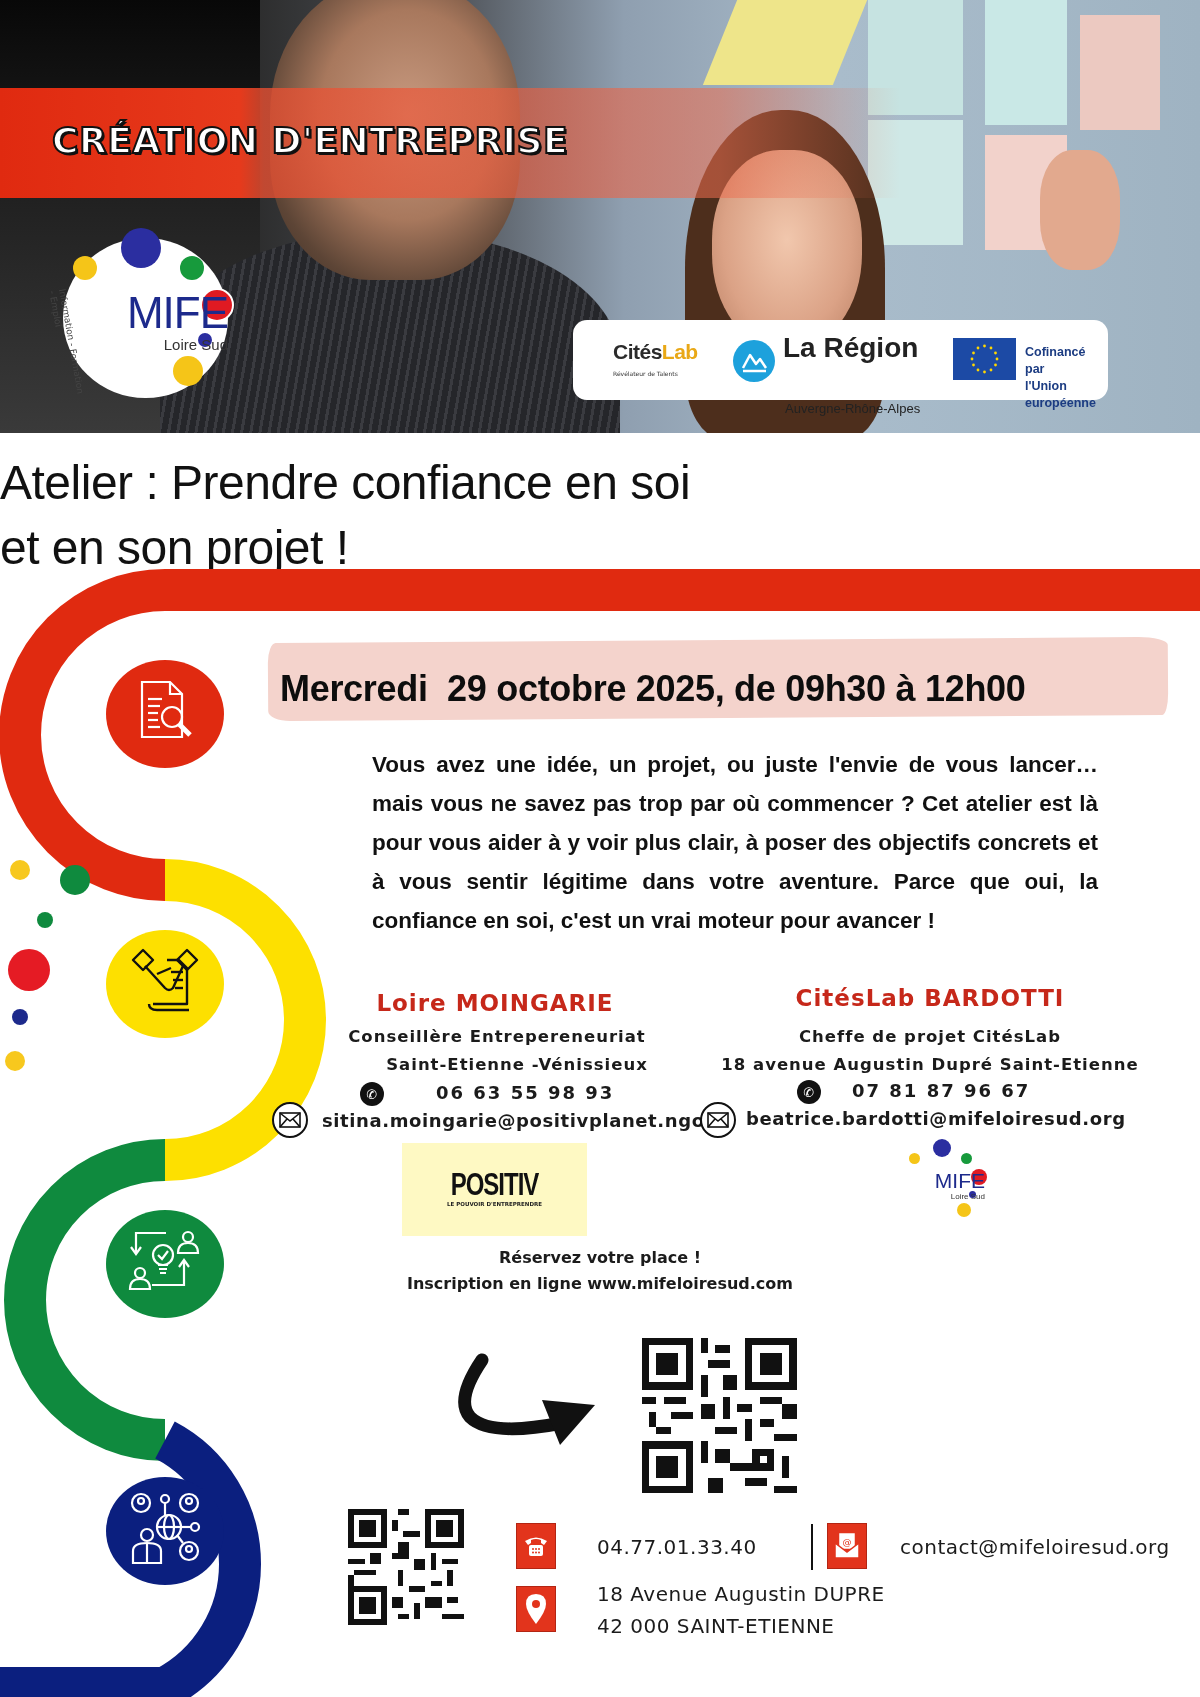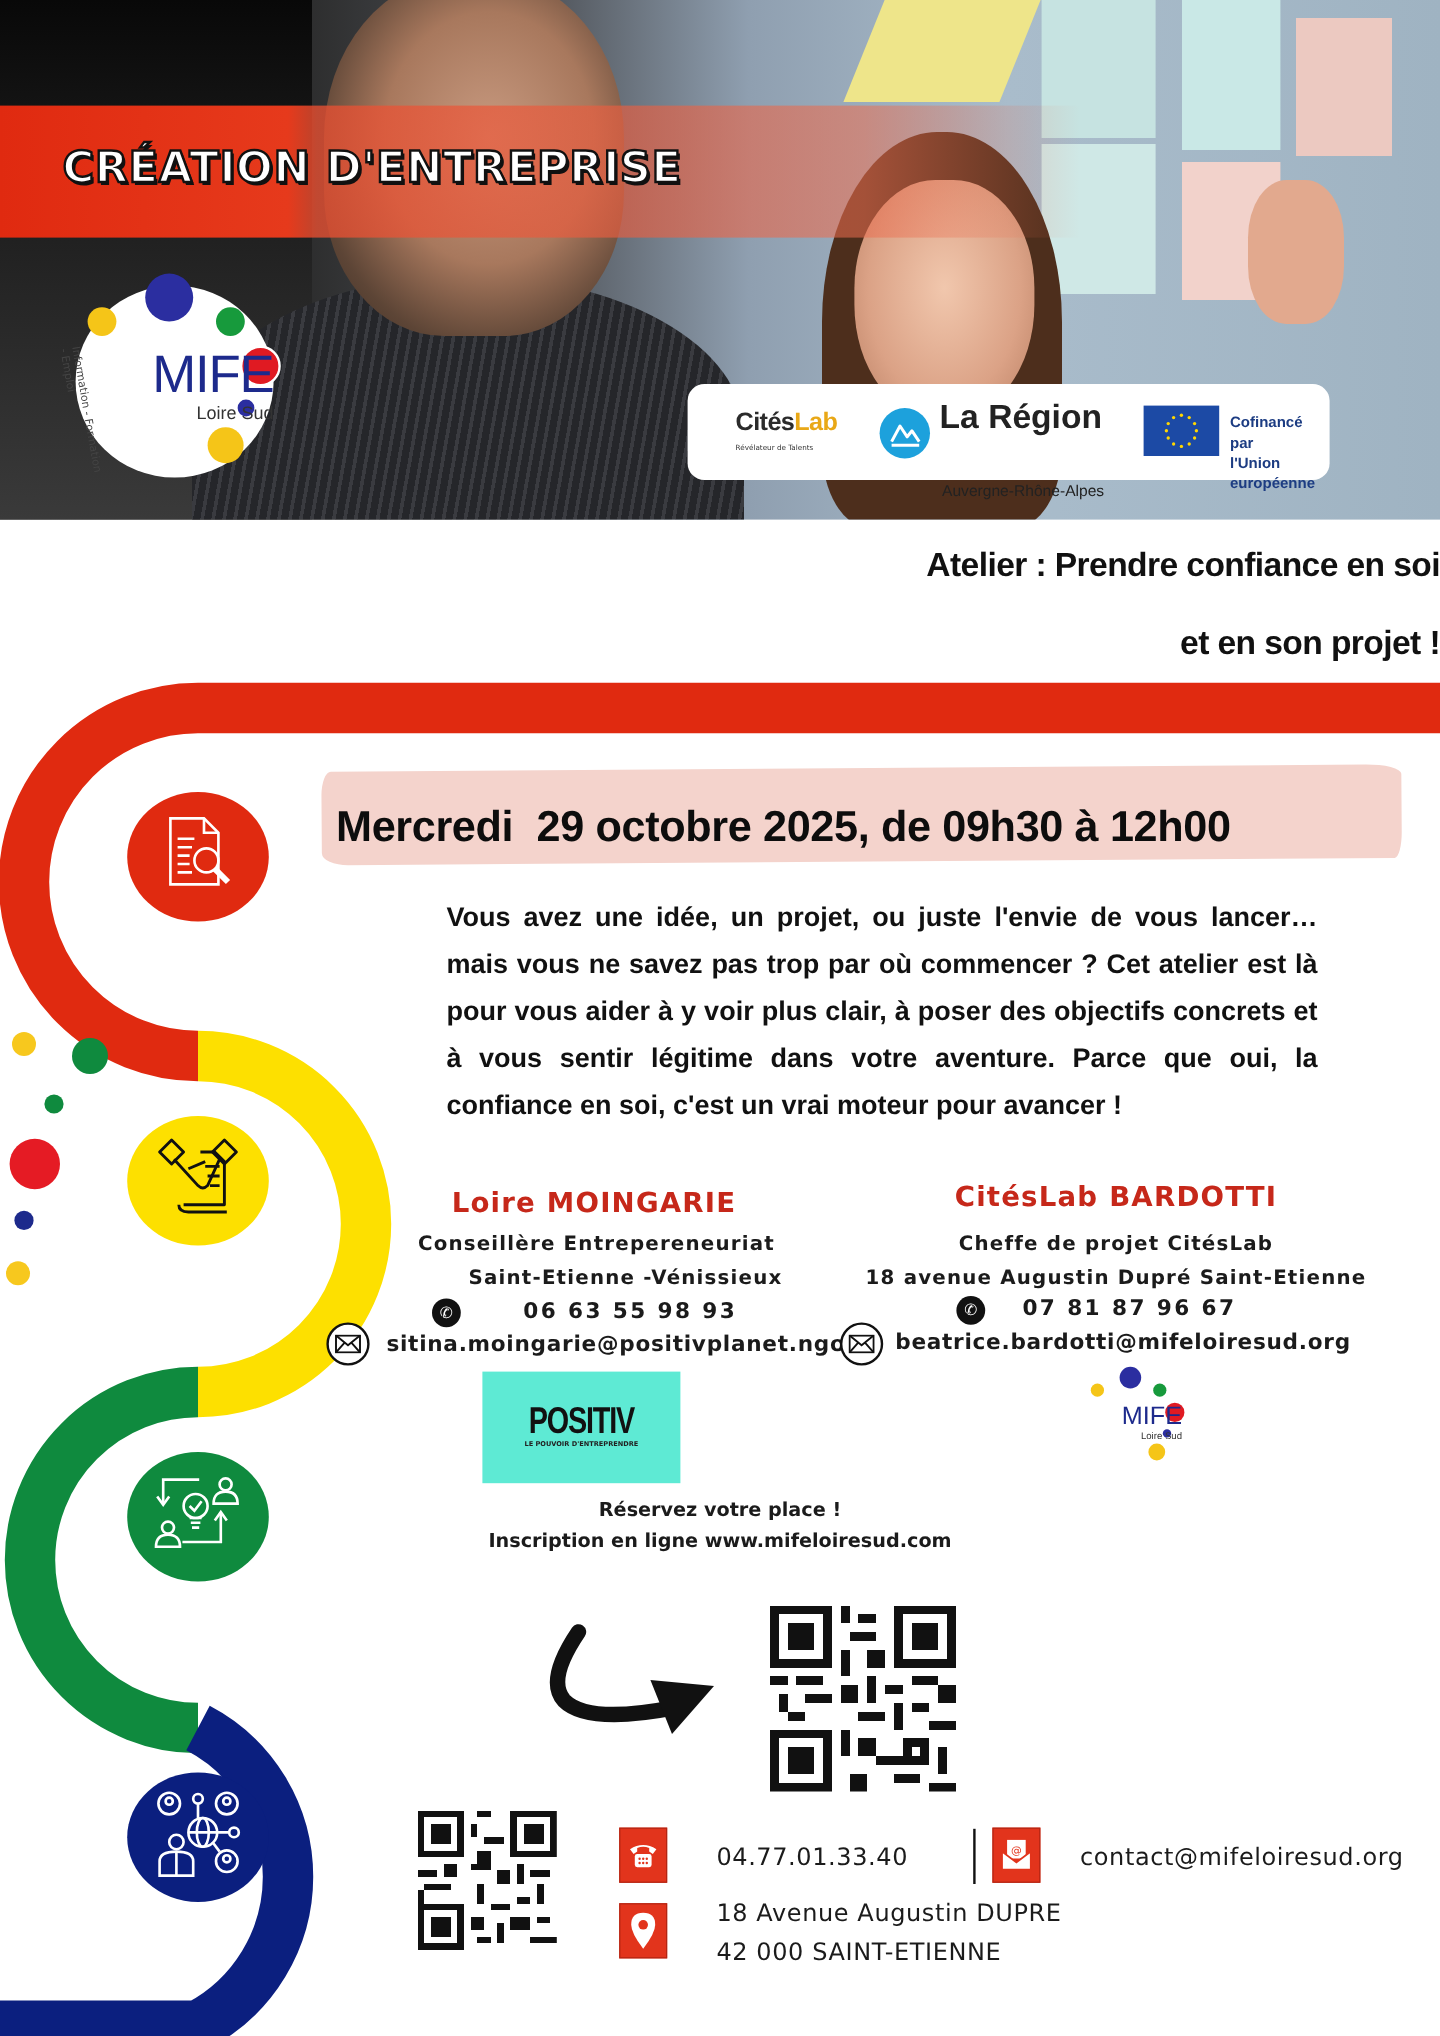--- a/index.html
+++ b/index.html
@@ -41,21 +41,21 @@
   .citeslab { position: absolute; left: 40px; top: 20px; font-family: "Liberation Sans", sans-serif; font-weight: 700; font-size: 21px; color: #2b2b2b; letter-spacing: -0.5px; }
   .citeslab .lab { color: #e9a817; }
   .citeslab-sub { position: absolute; left: 40px; top: 50px; font-size: 6px; color: #333; }
   .region-icon { position: absolute; left: 160px; top: 20px; width: 42px; height: 42px; border-radius: 50%; background: #1da1dc; }
   .region-title { position: absolute; left: 210px; top: 12px; font-family: "Liberation Sans", sans-serif; font-weight: 700; font-size: 28px; color: #222; }
   .region-sub { position: absolute; left: 212px; top: 46px; font-family: "Liberation Sans", sans-serif; font-size: 13px; color: #222; margin-top: 35px; }
   .eu-flag { position: absolute; left: 380px; top: 18px; width: 63px; height: 42px; background: #1c4aa5; }
   .eu-text { position: absolute; left: 452px; top: 24px; font-family: "Liberation Sans", sans-serif; font-weight: 700; font-size: 12.5px; line-height: 17px; color: #1c3c82; }
 
   
-  .title { position: absolute; left: 0; width: 1200px; text-align: right; font-family: "Liberation Sans", sans-serif; font-weight: 700; font-size: 28px; color: #111; letter-spacing: -0.5px; }
+  .title { position: absolute; left: 0; width: 1200px; text-align: left; font-family: "Liberation Sans", sans-serif; font-weight: 400; font-size: 48px; color: #111; letter-spacing: -0.5px; }
   .title.l1 { top: 455px; }
   .title.l2 { top: 520px; }
 
   
   .s-path { position: absolute; left: 0; top: 560px; }
 
   
   .ic { position: absolute; width: 118px; height: 108px; border-radius: 50%; display: flex; align-items: center; justify-content: center; }
 
   
@@ -65,21 +65,21 @@
   .desc { position: absolute; left: 372px; top: 745px; width: 726px; font-family: "Liberation Sans", sans-serif; font-weight: 700; font-size: 22.5px; line-height: 39px; color: #111; text-align: justify; }
 
   
   .c-name { position: absolute; font-family: "DejaVu Sans", sans-serif; font-weight: 700; font-size: 23px; color: #c6281a; letter-spacing: 1px; text-align: center; }
   .c-line { position: absolute; font-family: "DejaVu Sans", sans-serif; font-weight: 700; font-size: 16.5px; color: #1b1b1b; letter-spacing: 1px; text-align: center; white-space: nowrap; }
   .c-phone { position: absolute; font-family: "DejaVu Sans", sans-serif; font-weight: 700; font-size: 18px; color: #1b1b1b; letter-spacing: 2px; white-space: nowrap; }
   .c-email { position: absolute; font-family: "DejaVu Sans", sans-serif; font-weight: 700; font-size: 18px; color: #1b1b1b; letter-spacing: 0.6px; white-space: nowrap; }
   .phone-ic { position: absolute; width: 24px; height: 24px; border-radius: 50%; background: #111; color: #fff; font-size: 13px; display: flex; align-items: center; justify-content: center; }
   .mail-ic { position: absolute; width: 36px; height: 36px; border-radius: 50%; border: 2px solid #111; background: #fff; display: flex; align-items: center; justify-content: center; }
 
-  .positiv { position: absolute; left: 402px; top: 1143px; width: 165px; height: 93px; background: #5eead4; }
+  .positiv { position: absolute; left: 402px; top: 1143px; width: 185px; height: 93px; background: #fef9c3; }
   .positiv .big { position: absolute; left: 0; width: 100%; top: 28px; text-align: center; font-family: "Liberation Sans", sans-serif; font-weight: 900; font-size: 24px; color: #111; letter-spacing: -1px; transform: scaleY(1.3); }
   .positiv .small { position: absolute; left: 0; width: 100%; top: 58px; text-align: center; font-size: 5.5px; color: #222; font-weight: 700; }
 
   .mife-logo.small { left: 903px; top: 1145px; width: 82px; height: 82px; }
   .mife-logo.small .w1 { top: 24px; font-size: 21px; }
   .mife-logo.small .w2 { top: 47px; font-size: 8px; color: #333; }
 
   .reserve { position: absolute; left: 0; width: 1400px; text-align: center; font-family: "DejaVu Sans", sans-serif; font-weight: 700; font-size: 16px; color: #1b1b1b; }
   .reserve.r1 { top: 1248px; }
   .reserve.r2 { top: 1274px; }
@@ -249,21 +249,21 @@
     </svg>
   </span>
 </div>
 
 <div class="date-brush"></div>
 <div class="date-text">Mercredi  29 octobre 2025, de 09h30 à 12h00</div>
 <div class="desc">Vous avez une idée, un projet, ou juste l'envie de vous lancer… mais vous ne savez pas trop par où commencer ? Cet atelier est là pour vous aider à y voir plus clair, à poser des objectifs concrets et à vous sentir légitime dans votre aventure. Parce que oui, la confiance en soi, c'est un vrai moteur pour avancer !</div>
 
 <div class="c-name" style="left:355px;top:990px;width:280px;">Loire MOINGARIE</div>
 <div class="c-line" style="left:342px;top:1027px;width:310px;">Conseillère Entrepereneuriat</div>
-<div class="c-line" style="left:342px;top:1055px;width:310px;text-align:right;">Saint-Etienne -Vénissieux</div>
+<div class="c-line" style="left:362px;top:1055px;width:310px;">Saint-Etienne -Vénissieux</div>
 <div class="phone-ic" style="left:360px;top:1082px;">✆</div>
 <div class="c-phone" style="left:436px;top:1082px;">06 63 55 98 93</div>
 <div class="mail-ic" style="left:272px;top:1102px;">
   <svg width="22" height="16" viewBox="0 0 22 16" fill="none" stroke="#111" stroke-width="1.6">
       <rect x="1" y="1" width="20" height="14"></rect>
       <path d="M1 1 L11 9 L21 1 M1 15 L8 7 M21 15 L14 7"></path>
     </svg>
 </div>
 <div class="c-email" style="left:322px;top:1110px;">sitina.moingarie@positivplanet.ngo</div>
 <div class="positiv">

